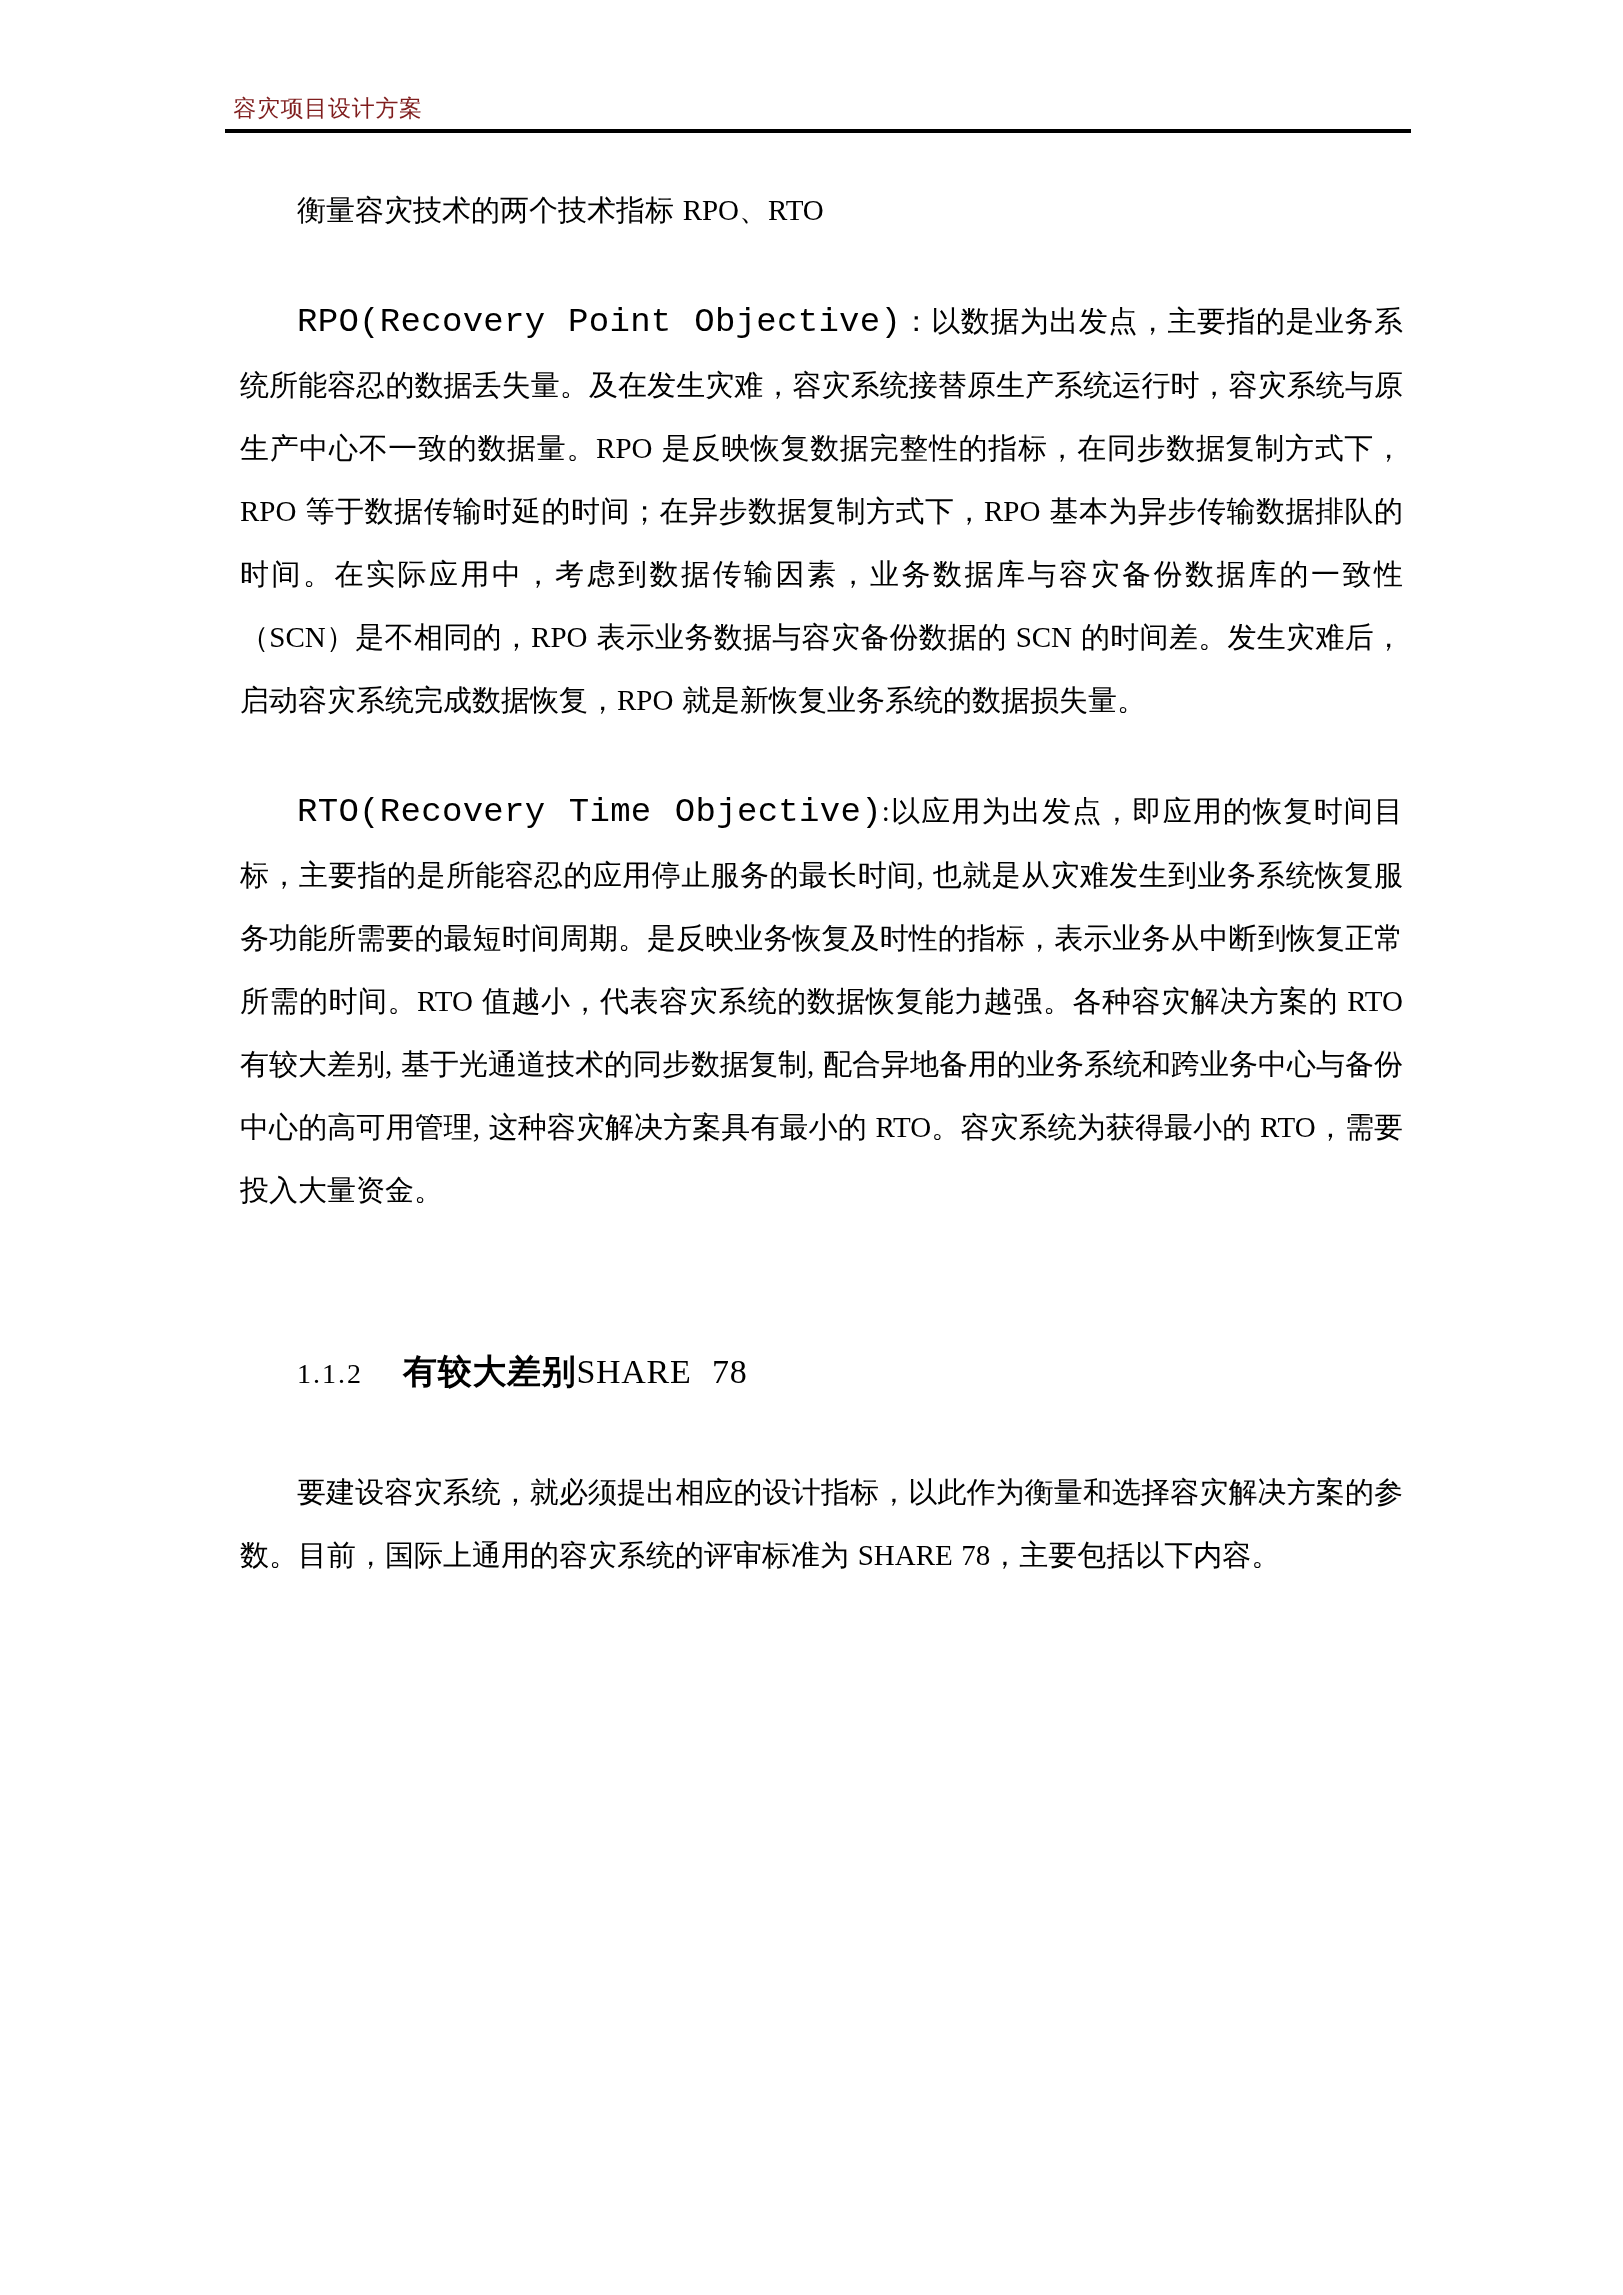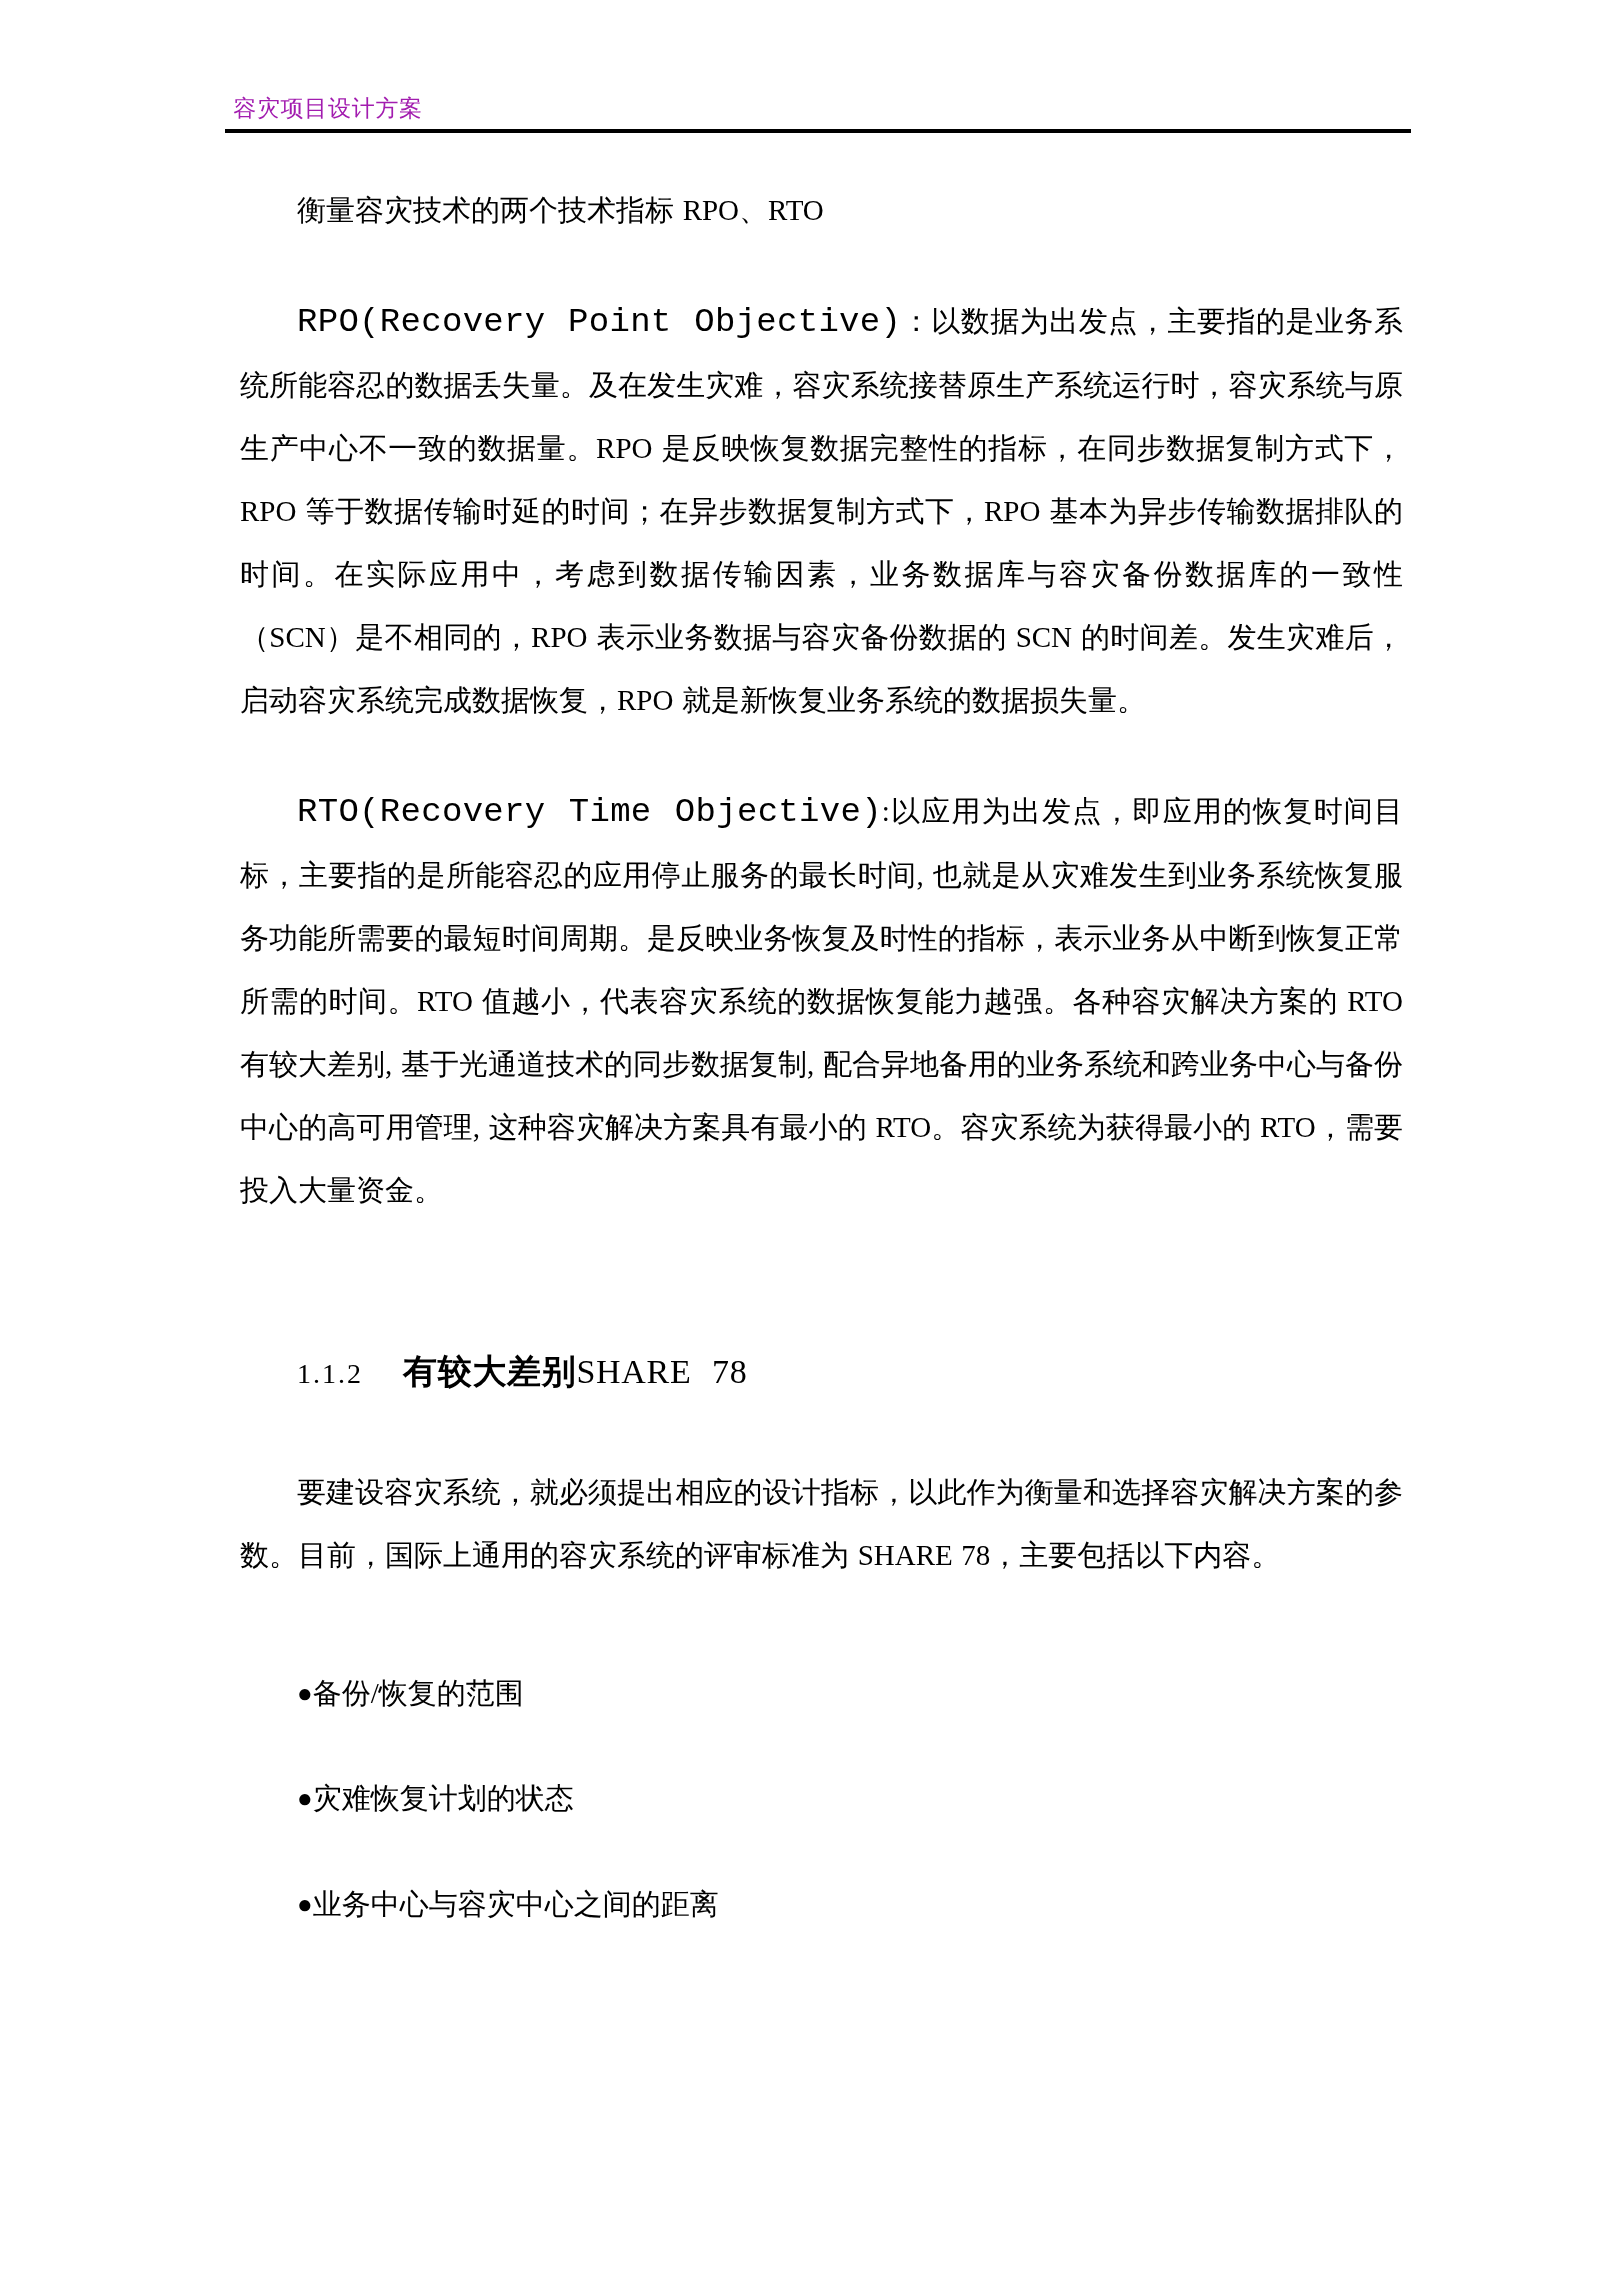--- a/index.html
+++ b/index.html
@@ -24,21 +24,21 @@
   .header-zone {
     position: absolute;
     left: 225px;
     top: 95px;
     width: 1186px;
   }
   .header-title {
     font-size: 23px;
     line-height: 1.2;
     letter-spacing: 0.7px;
-    color: #a21caf;
+    color: #7f1d1d;
     padding-left: 8.2px;
     padding-bottom: 6.8px;
     white-space: nowrap;
   }
   .header-rule {
     width: 100%;
     height: 3.4px;
     background: #000000;
   }
 
@@ -142,23 +142,16 @@
     <div class="gap-xl"></div>
 
     <h2 class="heading2"><span class="num">1.1.2</span><span class="hspace"></span><span>有较大差别</span><span class="latin">SHARE</span><span class="hspace-sm"></span><span class="latin">78</span></h2>
 
     <div class="gap-lg"></div>
 
     <p class="para"><span>要建设容灾系统，就必须提出相应的设计指标，以此作为衡量和选择容灾解决方案的参数。目前，国际上通用的容灾系统的评审标准为 SHARE 78，主要包括以下内容。</span></p>
 
     <div class="gap-xl"></div>
 
-    <ul class="bullets">
-      <li><span class="bullet-mark">●</span><span>备份/恢复的范围</span></li>
-      <div class="gap-sm"></div>
-      <li><span class="bullet-mark">●</span><span>灾难恢复计划的状态</span></li>
-      <div class="gap-sm"></div>
-      <li><span class="bullet-mark">●</span><span>业务中心与容灾中心之间的距离</span></li>
-    </ul>
 
   </div>
 </div>
 
 
 </body></html>

